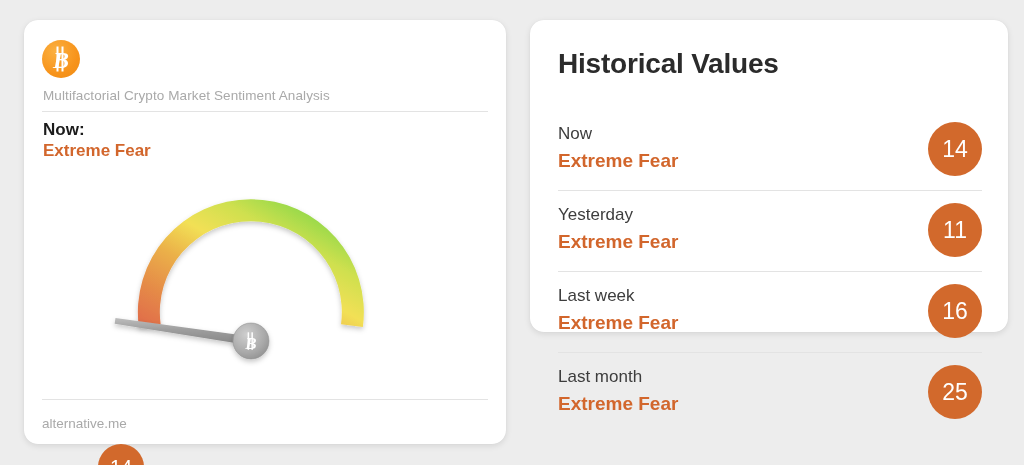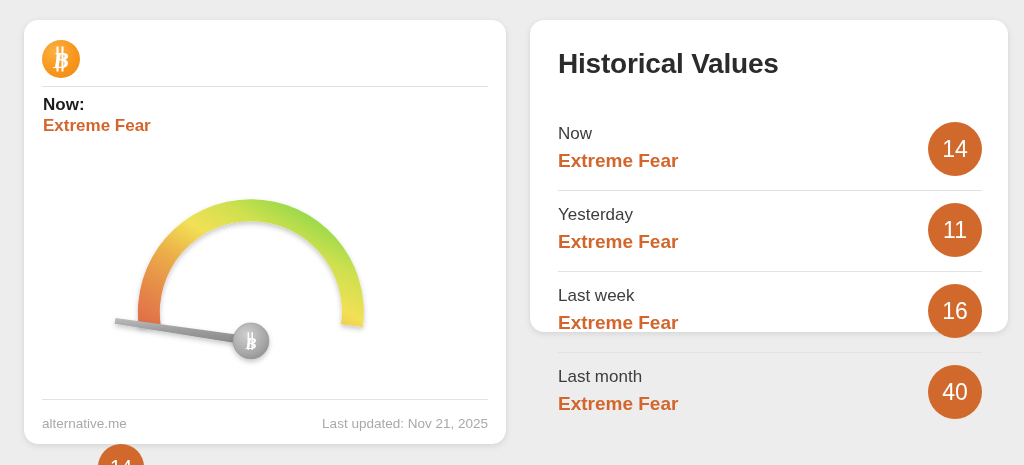--- a/index.html
+++ b/index.html
@@ -219,20 +219,21 @@
       <div class="brand-row">
         <span class="btc-logo">
           <svg width="38" height="38" viewBox="0 0 38 38" aria-hidden="true">
             <text x="19" y="27.5" text-anchor="middle" font-family="'Liberation Serif', serif" font-size="24" font-weight="bold" font-style="italic" fill="#ffffff">B</text>
             <rect x="14.5" y="6.5" width="2" height="25" fill="#ffffff"></rect>
             <rect x="19.5" y="6.5" width="2" height="25" fill="#ffffff"></rect>
           </svg>
         </span>
       </div>
 
+      <div class="brand-subtitle">Multifactorial Crypto Market Sentiment Analysis</div>
 
       <div class="hr"></div>
 
       <div class="now-block">
         <div class="now-label">Now:</div>
         <div class="now-value">Extreme Fear</div>
       </div>
 
       <div class="gauge-wrap">
         <svg width="450" height="240" viewBox="0 0 450 240" aria-hidden="true">
@@ -283,21 +284,20 @@
         </svg>
 
         <div class="gauge-badge">14</div>
       </div>
 
     </div>
 
     <div class="footer-hr"></div>
     <div class="footer-row">
       <span>alternative.me</span>
-      <span>Last updated: Nov 21, 2025</span>
     </div>
   </div>
 
   <div class="card" id="history-card">
     <div class="history-title">Historical Values</div>
 
     <div class="history-list">
 
       <div class="history-row">
         <span class="row-period">Now</span>
@@ -313,19 +313,19 @@
 
       <div class="history-row">
         <span class="row-period">Last week</span>
         <span class="row-sentiment">Extreme Fear</span>
         <span class="row-badge">16</span>
       </div>
 
       <div class="history-row">
         <span class="row-period">Last month</span>
         <span class="row-sentiment">Extreme Fear</span>
-        <span class="row-badge">40</span>
+        <span class="row-badge">25</span>
       </div>
 
     </div>
   </div>
 
 </div>
 
 </body></html>

